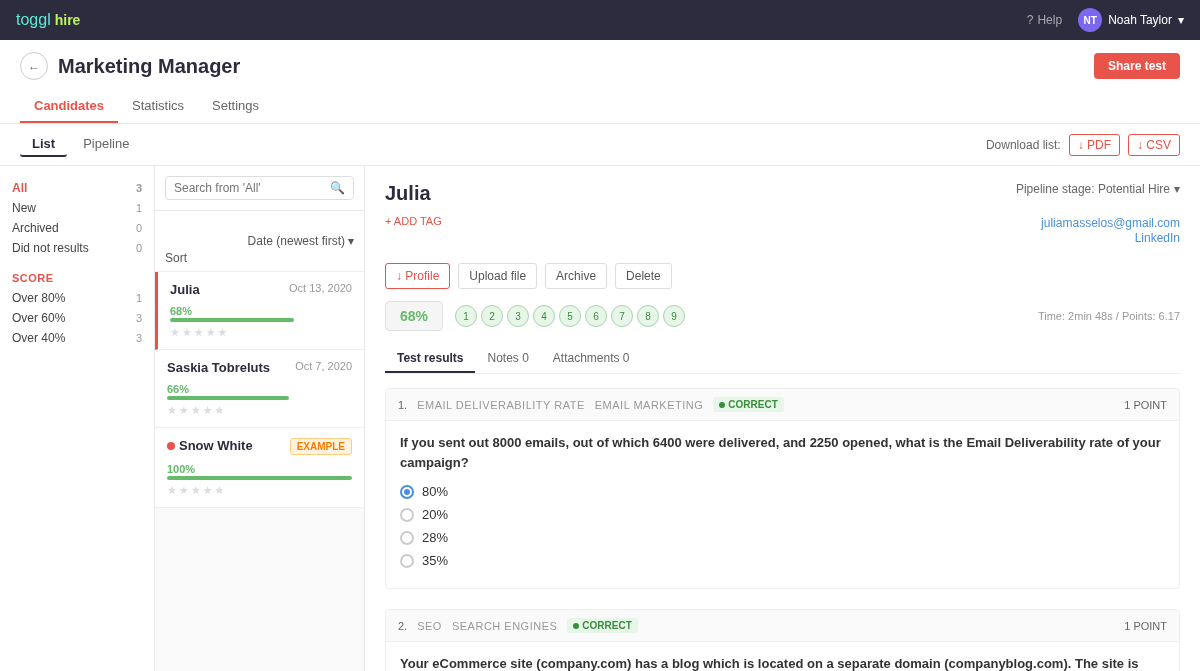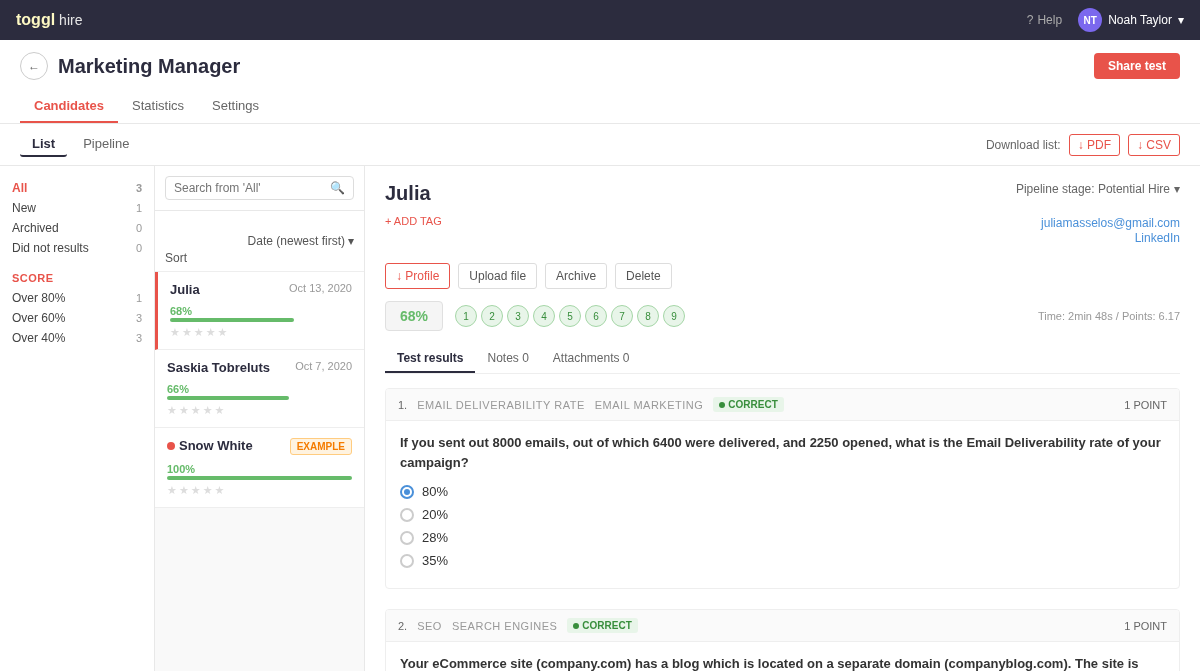--- a/index.html
+++ b/index.html
@@ -12,22 +12,22 @@
       display: flex;
       align-items: center;
       justify-content: space-between;
       padding: 0 16px;
     }
     .topnav-logo {
       display: flex;
       align-items: center;
       gap: 4px;
     }
-    .logo-text { color: #fef9c3; font-weight: 700; font-size: 16px; }
-    .logo-hire { color: #e5e5e5; font-size: 14px; font-weight: 400; }
+    .logo-text { color: #5eead4; font-weight: 400; font-size: 16px; }
+    .logo-hire { color: #bef264; font-size: 14px; font-weight: 700; }
     .topnav-right { display: flex; align-items: center; gap: 16px; }
     .help-btn { color: #aaa; font-size: 12px; display: flex; align-items: center; gap: 4px; cursor: pointer; }
     .user-btn { display: flex; align-items: center; gap: 6px; color: #fff; font-size: 12px; cursor: pointer; }
     .user-avatar { width: 24px; height: 24px; border-radius: 50%; background: #7b68ee; display: flex; align-items: center; justify-content: center; color: #fff; font-size: 10px; font-weight: 700; }
 
     
     .page-header {
       background: #fff;
       padding: 12px 20px 0 20px;
       border-bottom: 1px solid #e8e8e8;

